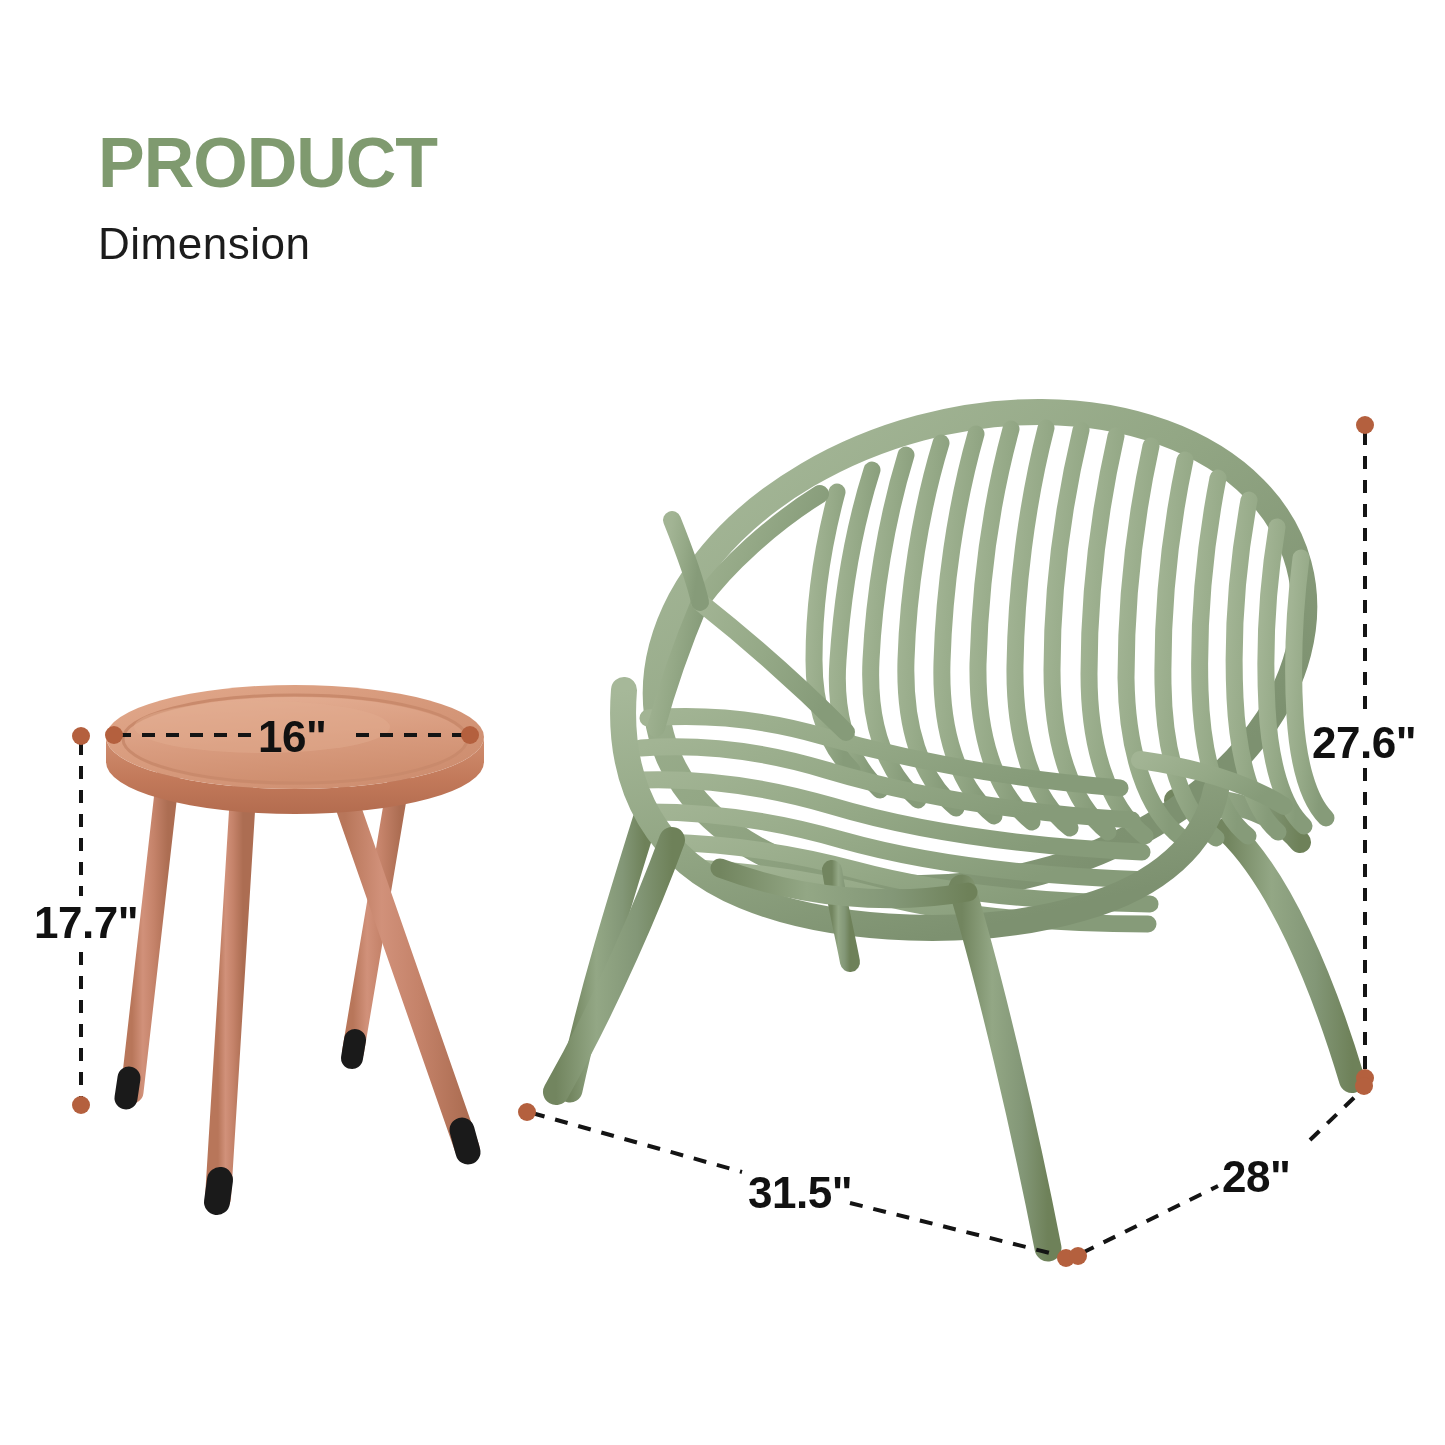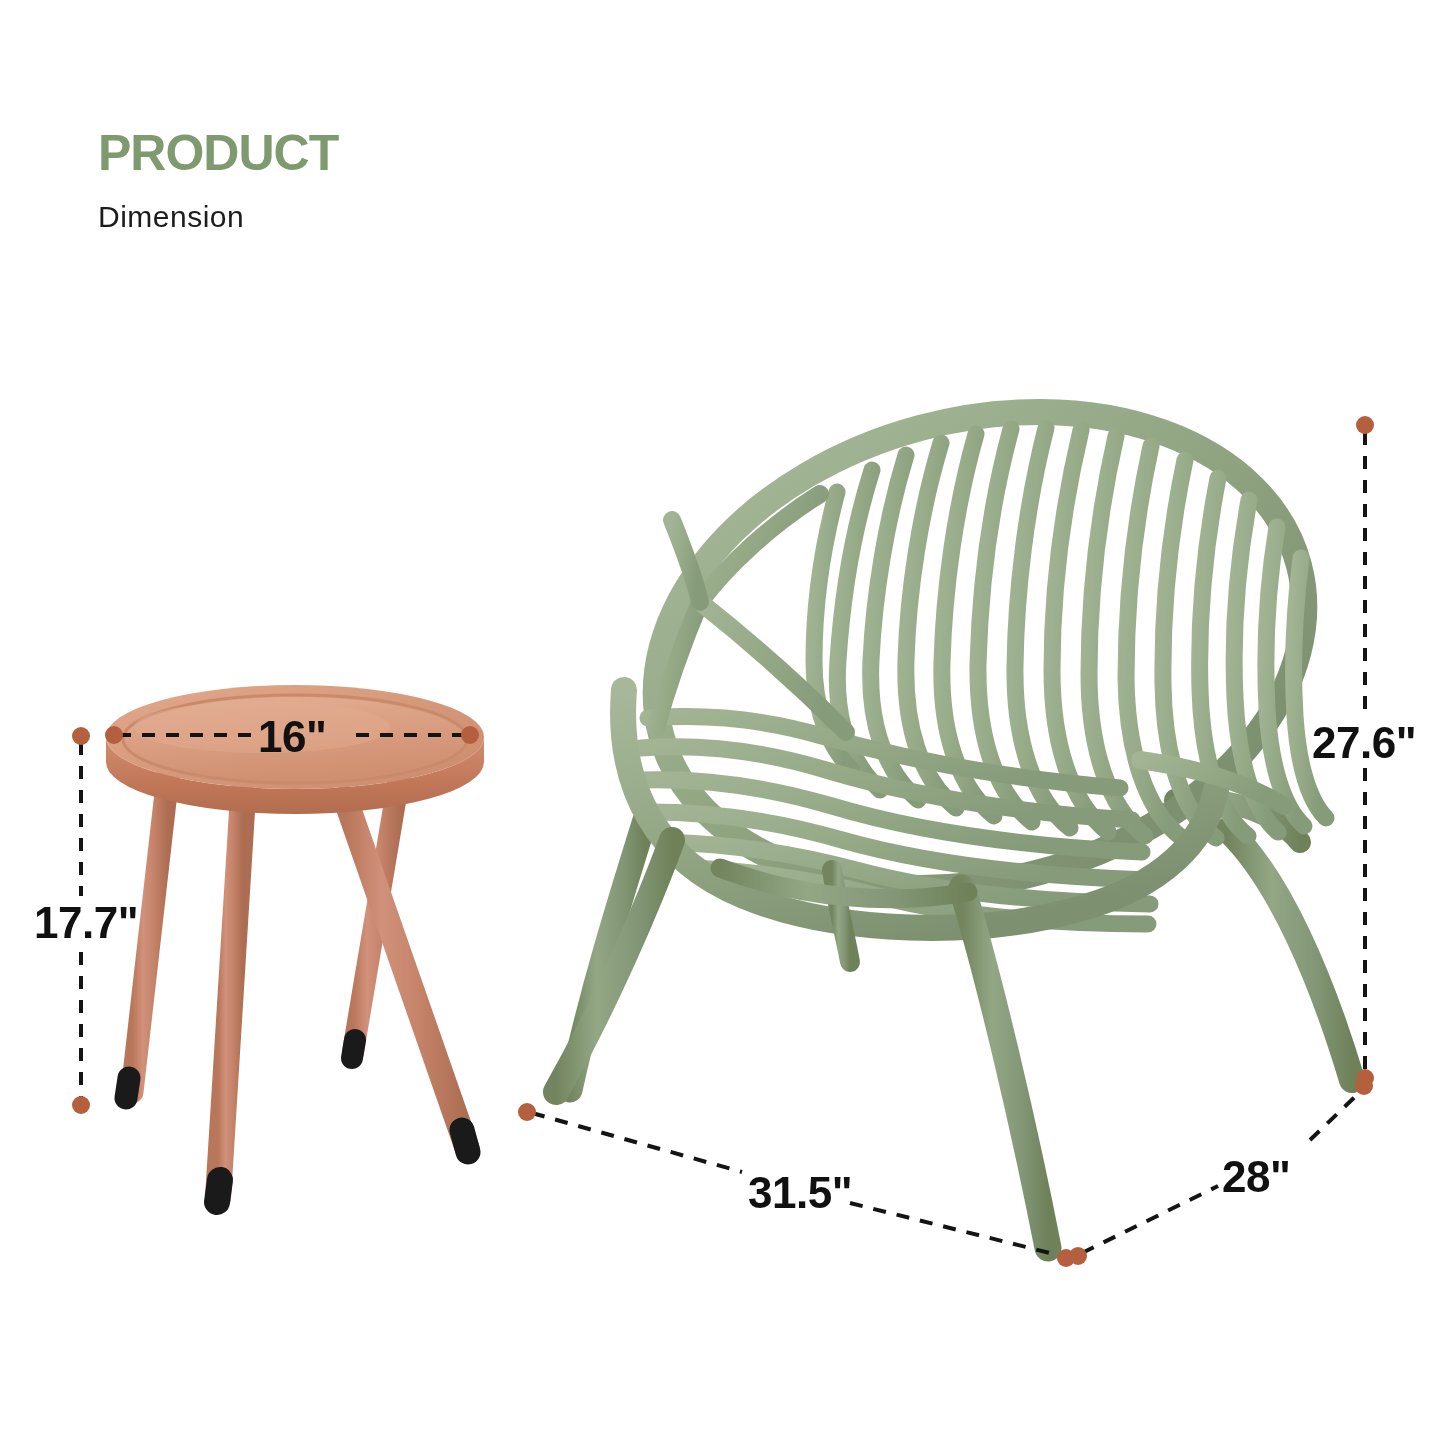--- a/index.html
+++ b/index.html
@@ -7,25 +7,25 @@
   body {
     width:1445px; height:1445px;
     font-family:"Liberation Sans", sans-serif;
     position:relative; overflow:hidden;
   }
   #stage { position:absolute; inset:0; width:1445px; height:1445px; background:#fff; }
 
   
   .header { position:absolute; left:98px; top:128px; }
   .title-main {
-    font-size:50px; font-weight:bold; letter-spacing:-1px;
+    font-size:70px; font-weight:bold; letter-spacing:-1px;
     color:#7f9a6f; line-height:1.0;
   }
   .title-sub {
-    font-size:30px; font-weight:300; color:#1c1c1c;
+    font-size:44px; font-weight:300; color:#1c1c1c;
     line-height:1.0; margin-top:24px; letter-spacing:0.5px;
   }
 
   
   .dim-label {
     position:absolute; color:#111111; font-weight:bold;
     font-family:"Liberation Sans", sans-serif;
     white-space:nowrap; letter-spacing:-0.5px;
   }
   #lbl-table-width  { left:258px; top:712px; font-size:44px; }

